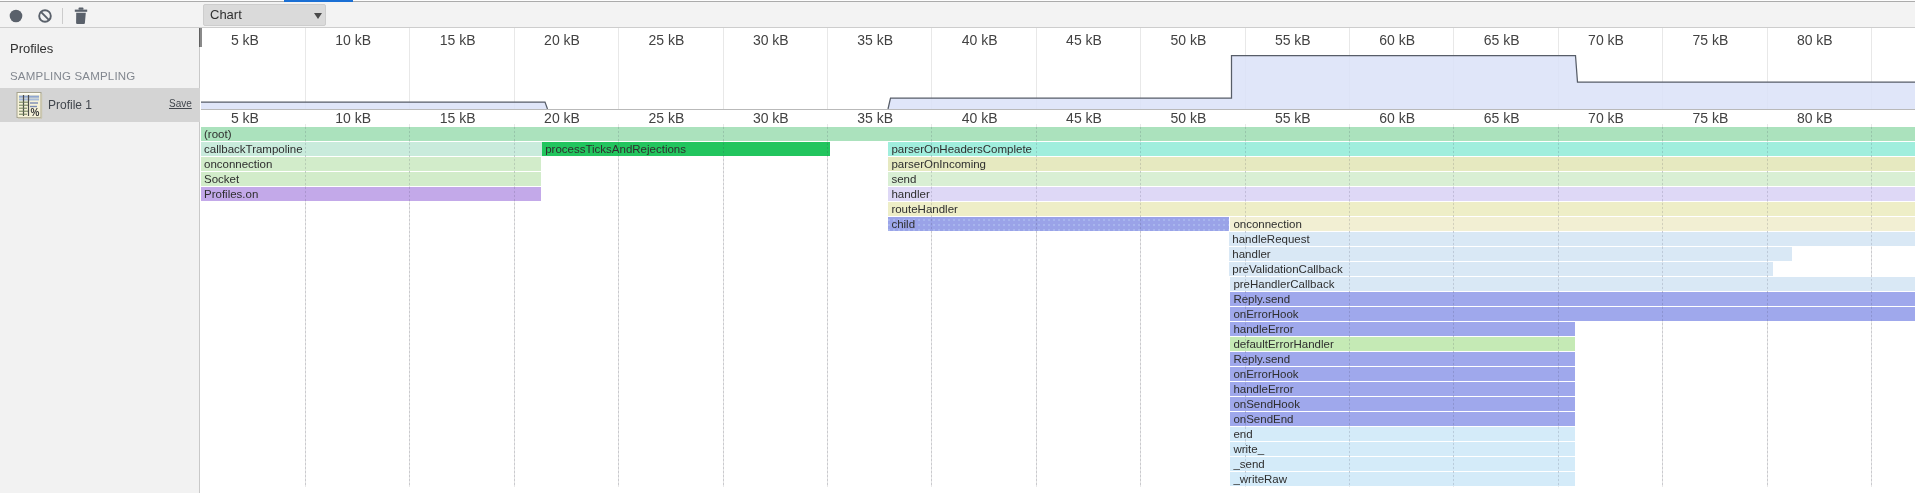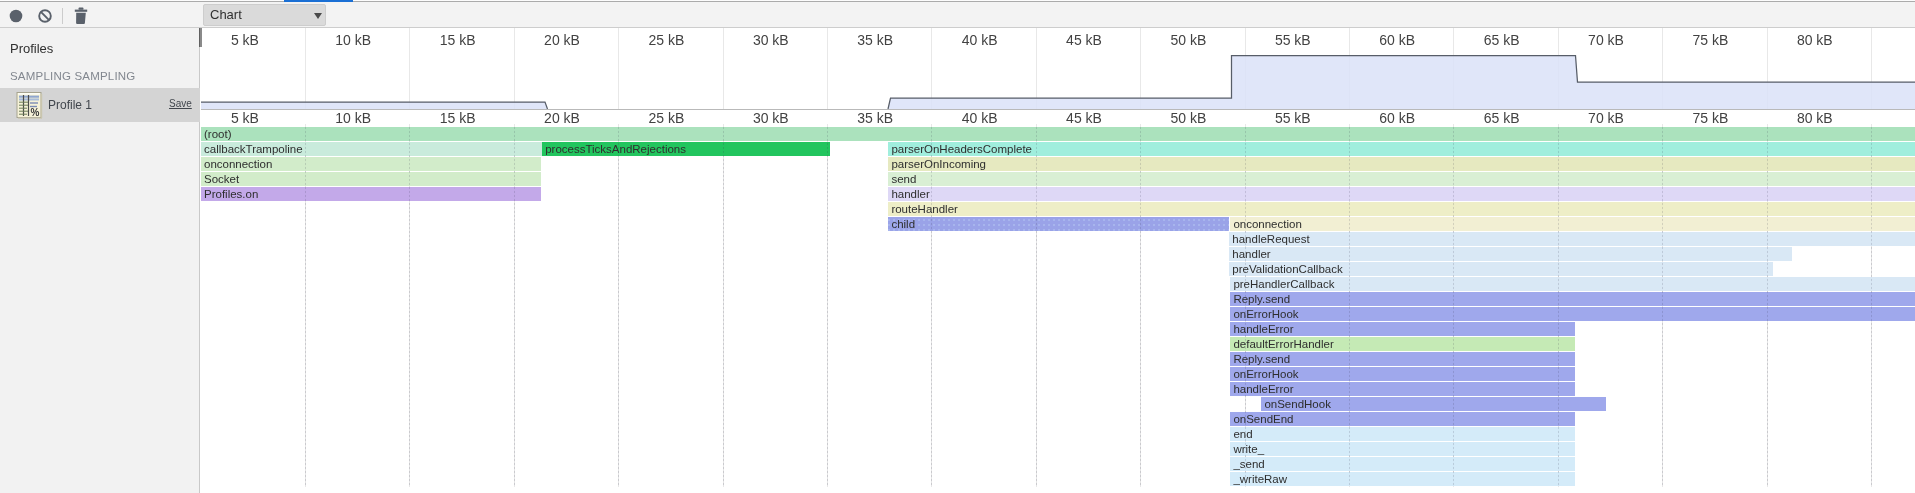--- a/index.html
+++ b/index.html
@@ -140,21 +140,21 @@
 <div class="bar" style="left:1229.3px;top:247px;width:563px;background-color:#d9e8f5;">handler</div>
 <div class="bar" style="left:1229.3px;top:262px;width:544px;background-color:#d9e8f5;">preValidationCallback</div>
 <div class="bar" style="left:1230.4px;top:277px;width:684.6px;background-color:#d9e8f5;">preHandlerCallback</div>
 <div class="bar" style="left:1230.4px;top:292px;width:684.6px;background-color:#9fa8ec;">Reply.send</div>
 <div class="bar" style="left:1230.4px;top:307px;width:684.6px;background-color:#9fa8ec;">onErrorHook</div>
 <div class="bar" style="left:1230.4px;top:322px;width:344.2px;background-color:#9fa8ec;">handleError</div>
 <div class="bar" style="left:1230.4px;top:337px;width:344.2px;background-color:#c5eab5;">defaultErrorHandler</div>
 <div class="bar" style="left:1230.4px;top:352px;width:344.2px;background-color:#9fa8ec;">Reply.send</div>
 <div class="bar" style="left:1230.4px;top:367px;width:344.2px;background-color:#9fa8ec;">onErrorHook</div>
 <div class="bar" style="left:1230.4px;top:382px;width:344.2px;background-color:#9fa8ec;">handleError</div>
-<div class="bar" style="left:1230.4px;top:397px;width:344.2px;background-color:#9fa8ec;margin-left:31px;">onSendHook</div>
+<div class="bar" style="left:1230.4px;top:397px;width:344.2px;background-color:#9fa8ec;">onSendHook</div>
 <div class="bar" style="left:1230.4px;top:412px;width:344.2px;background-color:#9fa8ec;">onSendEnd</div>
 <div class="bar" style="left:1230.4px;top:427px;width:344.2px;background-color:#d4ebf9;">end</div>
 <div class="bar" style="left:1230.4px;top:442px;width:344.2px;background-color:#d4ebf9;">write_</div>
 <div class="bar" style="left:1230.4px;top:457px;width:344.2px;background-color:#d4ebf9;">_send</div>
 <div class="bar" style="left:1230.4px;top:472px;width:344.2px;background-color:#d4ebf9;">_writeRaw</div>
 <div class="go" style="left:304.9px;top:127px;height:359px"></div>
 <div class="go" style="left:409.3px;top:127px;height:359px"></div>
 <div class="go" style="left:513.7px;top:127px;height:359px"></div>
 <div class="go" style="left:618.1px;top:127px;height:359px"></div>
 <div class="go" style="left:722.5px;top:127px;height:359px"></div>

